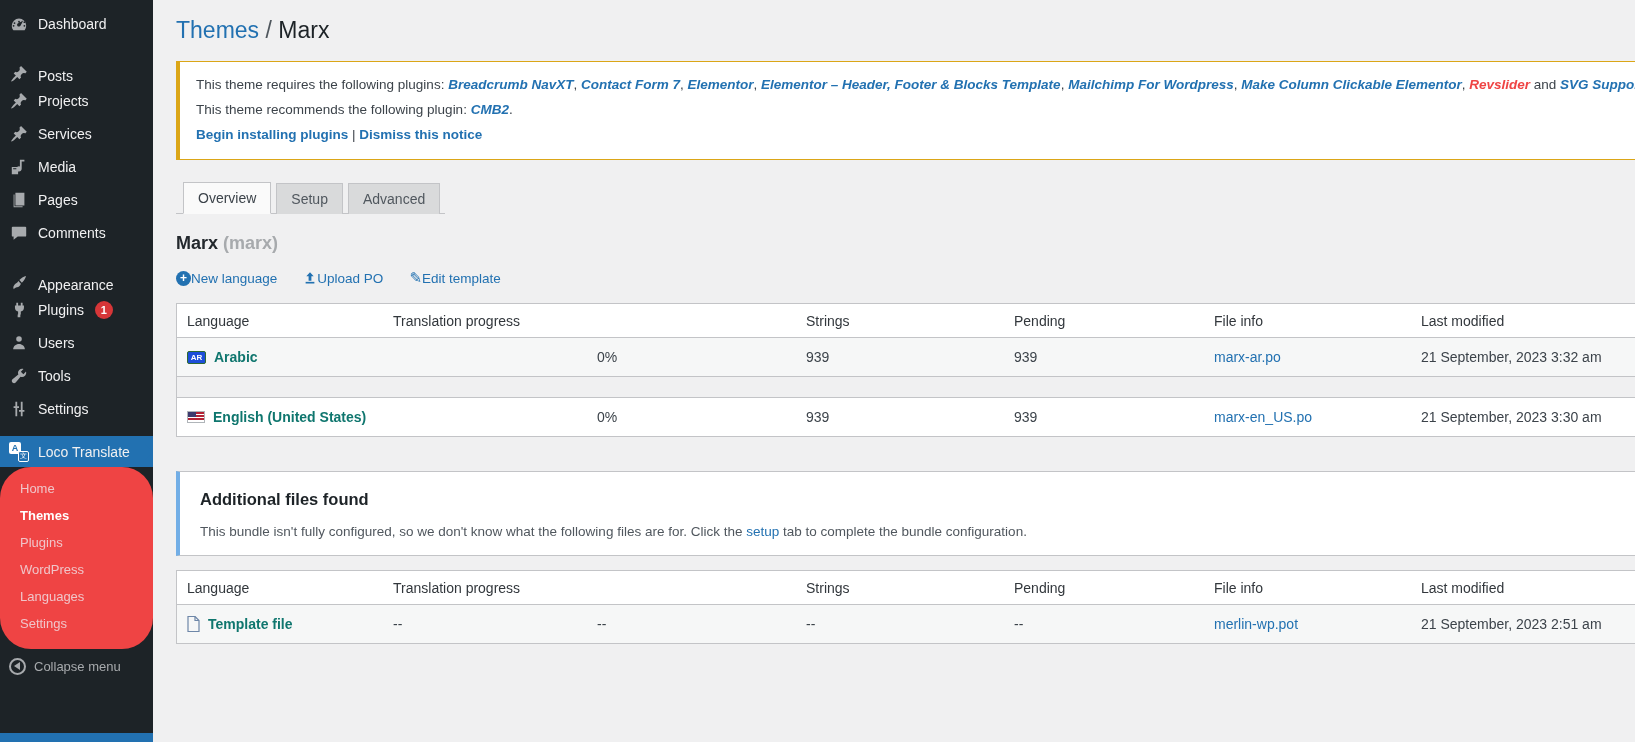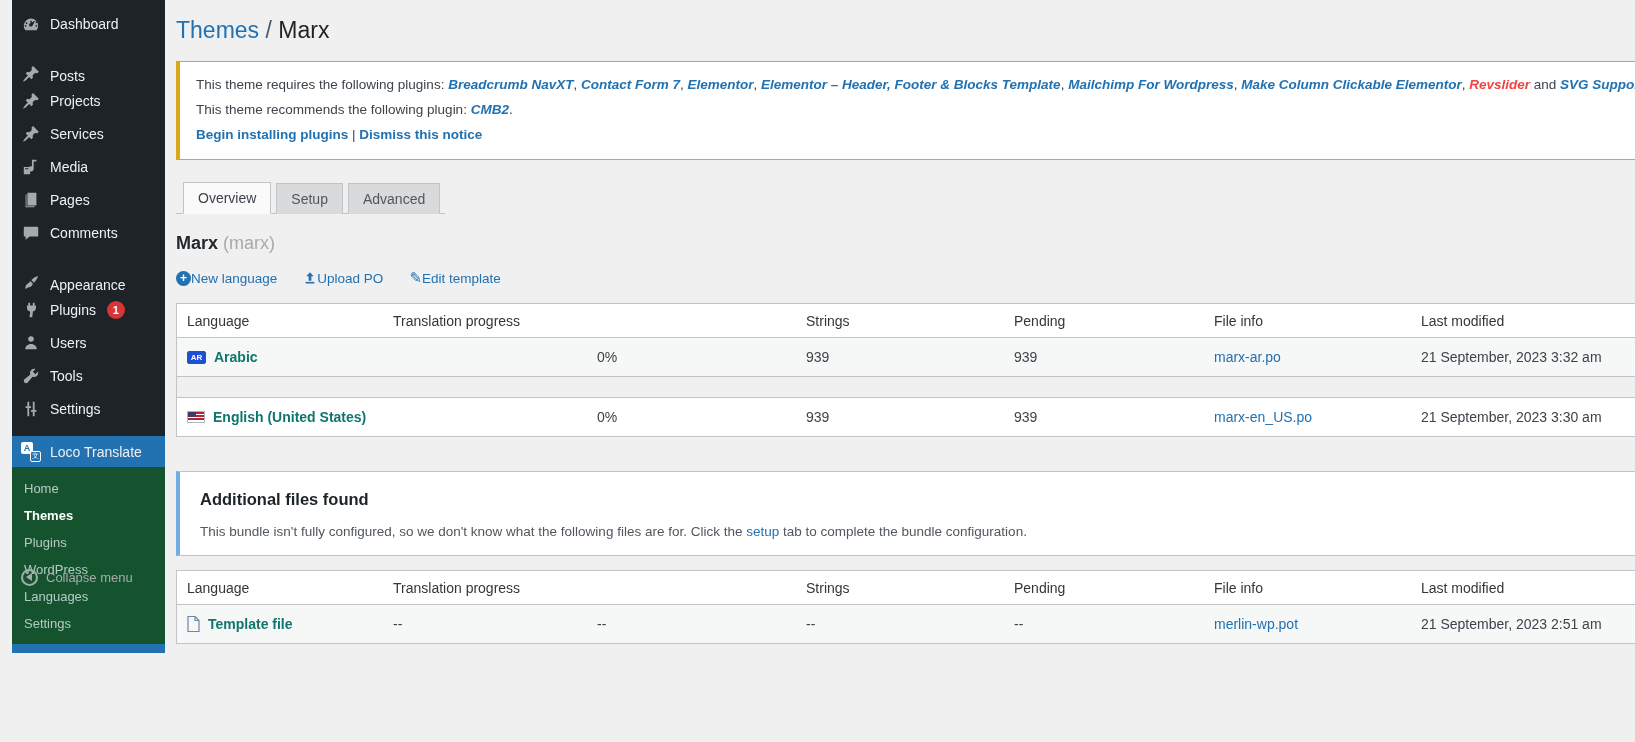--- a/index.html
+++ b/index.html
@@ -8,21 +8,21 @@
     font-family: "Liberation Sans", sans-serif;
     background: #f0f0f1;
     color: #3c434a;
     position: relative;
     font-size: 13px;
   }
   a { text-decoration: none; color: #2271b1; cursor: pointer; }
 
   
   .sidebar {
-    position: absolute; left: 12px; top: 0; width: 153px; height: 653px;
+    position: absolute; left: 0; top: 0; width: 153px; height: 742px;
     background: #1d2327; z-index: 5;
   }
   .menu { padding-top: 7px; }
   .menu-item {
     height: 33px; display: flex; align-items: center; gap: 9px;
     padding-left: 9px; font-size: 14px; color: #f0f0f1; cursor: pointer;
     position: relative;
   }
   .menu-item .micon { width: 20px; height: 20px; flex: 0 0 20px; color: #a7aaad; display:flex; align-items:center; justify-content:center; }
   .menu-item .micon svg { width: 18px; height: 18px; fill: currentColor; }
@@ -33,21 +33,21 @@
   .menu-item-active .micon { color: #fff; }
   .menu-item-active::after {
     content: ""; position: absolute; right: -8px; top: 50%; margin-top: -8px;
     border: 8px solid transparent; border-left-color: #2271b1;
   }
   .badge {
     background: #d63638; color: #fff; font-size: 11px; font-weight: bold;
     min-width: 18px; height: 18px; border-radius: 9px; display: inline-flex;
     align-items: center; justify-content: center; padding: 0 5px; margin-left: 2px;
   }
-  .submenu { background: #14532d; padding: 8px 0 12px; }
+  .submenu { background: #ef4444; padding: 8px 8px 12px; border-radius: 31px; }
   .submenu-item {
     display: block; padding: 6px 12px; font-size: 13px;
     color: rgba(240,246,252,.72); cursor: pointer; line-height: 15px;
   }
   .submenu-item.active { color: #fff; font-weight: bold; }
   .collapse-row {
     position: absolute; left: 0; bottom: 62px; width: 100%;
     display: flex; align-items: center; gap: 8px; padding-left: 9px;
     color: #a7aaad; font-size: 13px; cursor: pointer; height: 28px;
   }
@@ -97,21 +97,21 @@
 
   .tabs { margin-top: 21px; display: flex; align-items: flex-end; border-bottom: 1px solid #c3c4c7; width: fit-content; padding-left: 7px; }
   .tab {
     border: 1px solid #c3c4c7; border-bottom: none; background: #d9dadb;
     padding: 7px 14px; font-size: 14px; color: #50575e; margin-right: 5px;
     cursor: pointer; margin-bottom: 0; position: relative; top: 1px;
   }
   .tab.active { background: #fafafa; color: #3c434a; border-bottom: 1px solid #fafafa; }
 
   .bundle-title { margin-top: 19px; font-size: 18px; font-weight: bold; color: #23282d; }
-  .bundle-title .slug { color: #a7aaad; font-weight: 400; }
+  .bundle-title .slug { color: #a7aaad; font-weight: 700; }
 
   .toolbar { margin-top: 15px; display: flex; gap: 26px; font-size: 13.5px; align-items: center; }
   .tool-link { display: inline-flex; align-items: center; color: #2271b1; }
   .icon-plus-circle {
     width: 15px; height: 15px; border-radius: 50%; background: #2271b1;
     color: #fff; display: inline-flex; align-items: center; justify-content: center;
     font-size: 12px; font-weight: bold; line-height: 1;
   }
   .icon-plus-circle::before { content: "+"; }
   .icon-upload svg { width: 14px; height: 14px; fill: #2271b1; display: block; }

